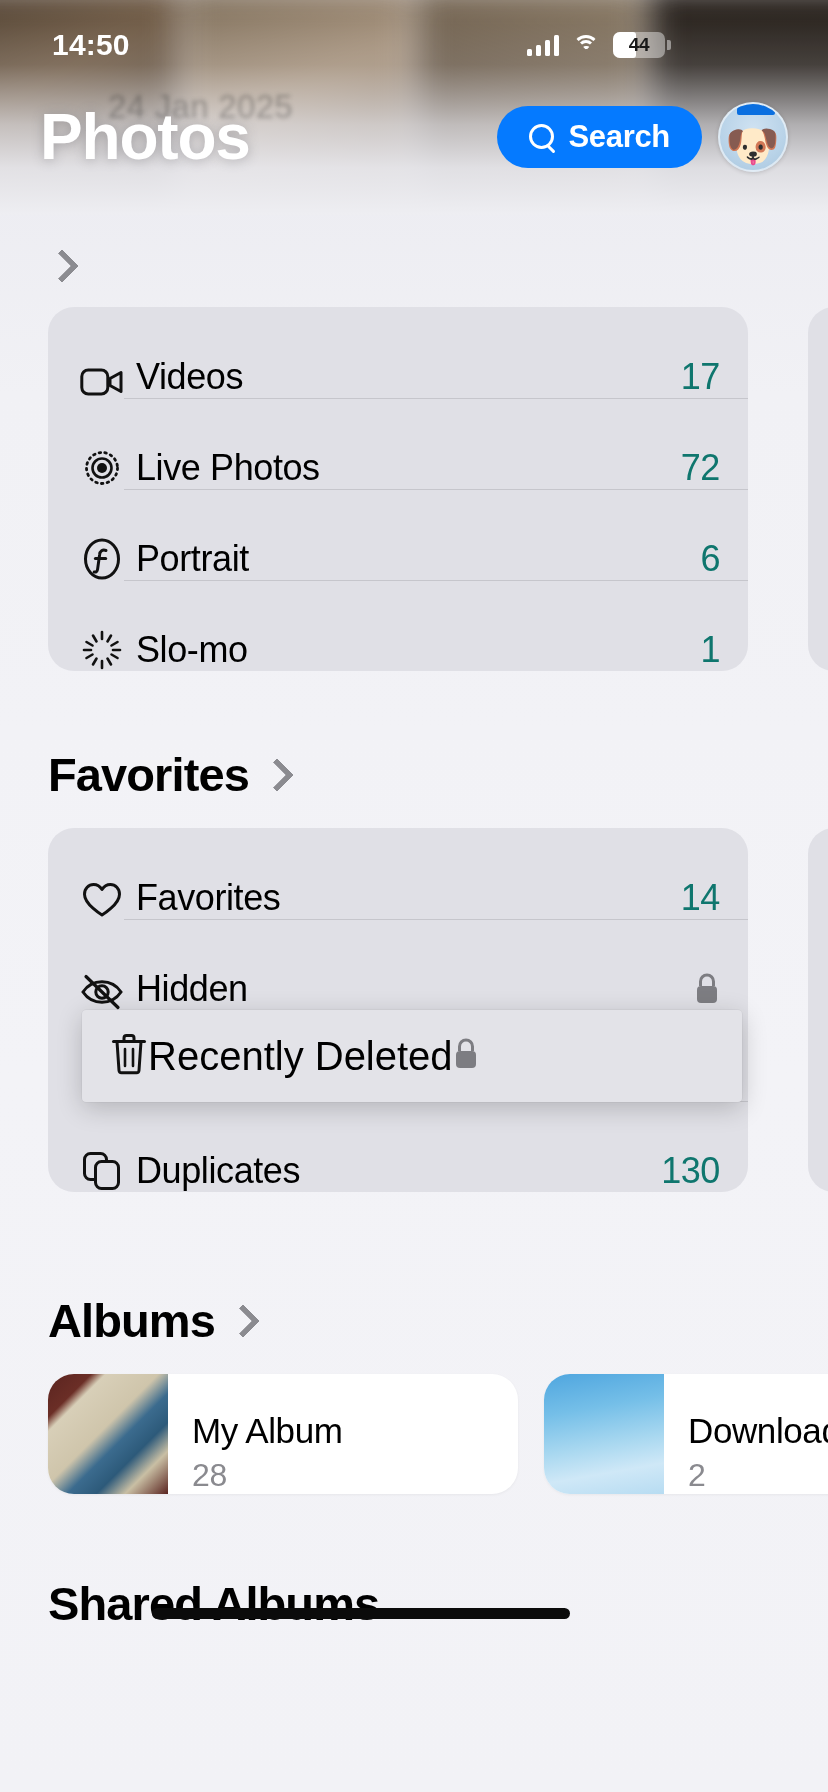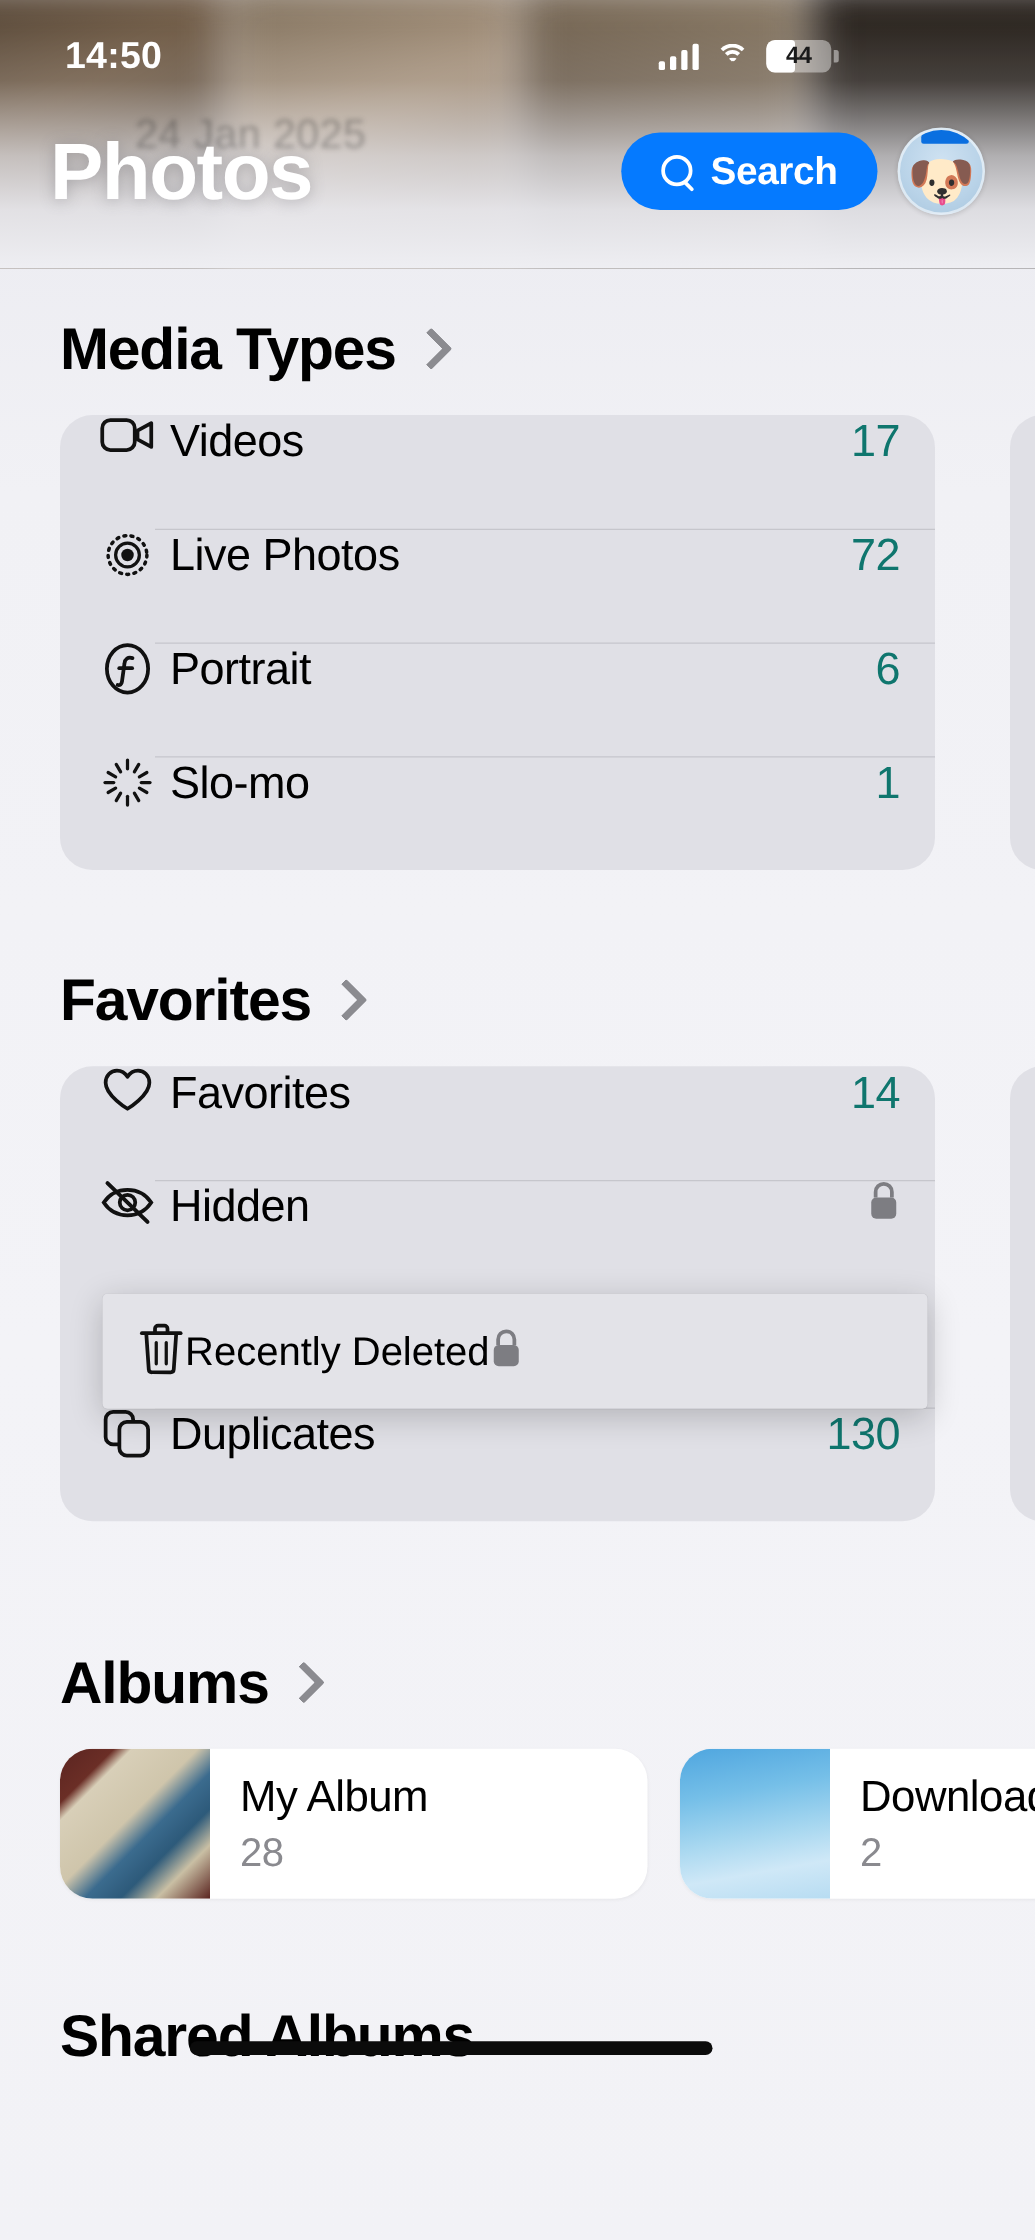--- a/index.html
+++ b/index.html
@@ -87,40 +87,40 @@
   .chev { width:17px; height:30px; position:relative; }
   .chev::before { content:""; position:absolute; left:2px; top:3px; width:18px; height:18px;
                   border-right:6.5px solid #8b8b90; border-top:6.5px solid #8b8b90;
                   transform:rotate(45deg); border-radius:2px; }
 
   .card-rail { position:relative; padding-left:48px; }
   .card { background:#e0e0e6; border-radius:26px; width:700px; overflow:visible; position:relative; }
   .peek { position:absolute; left:760px; top:0; width:120px; background:#e0e0e6;
           border-radius:26px; }
 
-  .row { display:flex; align-items:flex-start; height:91px; padding:0 28px; position:relative; }
+  .row { display:flex; align-items:flex-end; height:91px; padding:0 28px; position:relative; }
   .row + .row .rowline { position:absolute; left:76px; right:0; top:0; height:1px;
                          background:rgba(60,60,67,0.16); }
   .row .ico { width:52px; display:flex; align-items:center; justify-content:center; flex:0 0 auto; }
   .row .lbl { font-size:36px; color:#000; letter-spacing:-0.4px; margin-left:8px; }
   .row .val { margin-left:auto; font-size:36px; color:#0f766e; letter-spacing:-0.4px; }
   .row .lock { margin-left:auto; }
 
   
   .row-highlight {
     position:absolute; left:34px; width:660px; height:92px; z-index:20;
     background:#e3e3e8; border-radius:4px;
     box-shadow:0 6px 26px rgba(0,0,0,0.20), 0 0 0 0.5px rgba(0,0,0,0.06);
     display:flex; align-items:center; padding:0 28px;
   }
-  .row-highlight .lbl { font-size:32px; }
+  .row-highlight .lbl { font-size:40px; }
 
   
   .album-rail { display:flex; gap:26px; padding-left:48px; }
-  .album { display:flex; align-items:center; background:#fff; border-radius:26px;
+  .album { display:flex; align-items:flex-end; background:#fff; border-radius:26px;
            height:120px; width:470px; overflow:hidden; flex:0 0 auto;
            box-shadow:0 1px 3px rgba(0,0,0,0.05); }
   .album-thumb { width:120px; height:120px; flex:0 0 auto; }
   .thumb-bird { background:linear-gradient(135deg,#5a2420 0%,#6b2e26 18%,#d8cfb8 24%,
                 #cfc5ab 46%,#3b6b8e 58%,#2d5a7a 70%,#c9bfa4 82%,#5a2420 100%); }
   .thumb-sky { background:linear-gradient(170deg,#4fa6df 0%,#75bfe8 30%,#a9d8f0 58%,
                #cfe8f7 78%,#b7dcf2 100%); }
   .album-meta { padding:0 0 0 24px; display:flex; flex-direction:column; justify-content:center; gap:6px; }
   .album-name { font-size:35px; color:#000; letter-spacing:-0.4px; white-space:nowrap; }
   .album-count { font-size:32px; color:#8a8a8f; letter-spacing:-0.3px; }
@@ -182,21 +182,20 @@
         <div class="cap"></div>
         <div class="dog">🐶</div>
       </div>
     </div>
   </div>
 
   <div class="content">
 
     <div style="padding-top:36px">
       <div class="sec-head">
-        <span class="sec-title">Media Types</span>
         <span class="chev"></span>
       </div>
       <div class="card-rail">
         <div class="card">
 
           <div class="row">
             <span class="ico">
               <svg width="44" height="32" viewBox="0 0 44 32">
                   <rect x="1.8" y="4" width="26" height="24" rx="6.5" fill="none" stroke="#111" stroke-width="3"></rect>
                   <path d="M30 12.5 L41 6.5 V25.5 L30 19.5 Z" fill="none" stroke="#111" stroke-width="3" stroke-linejoin="round"></path>

